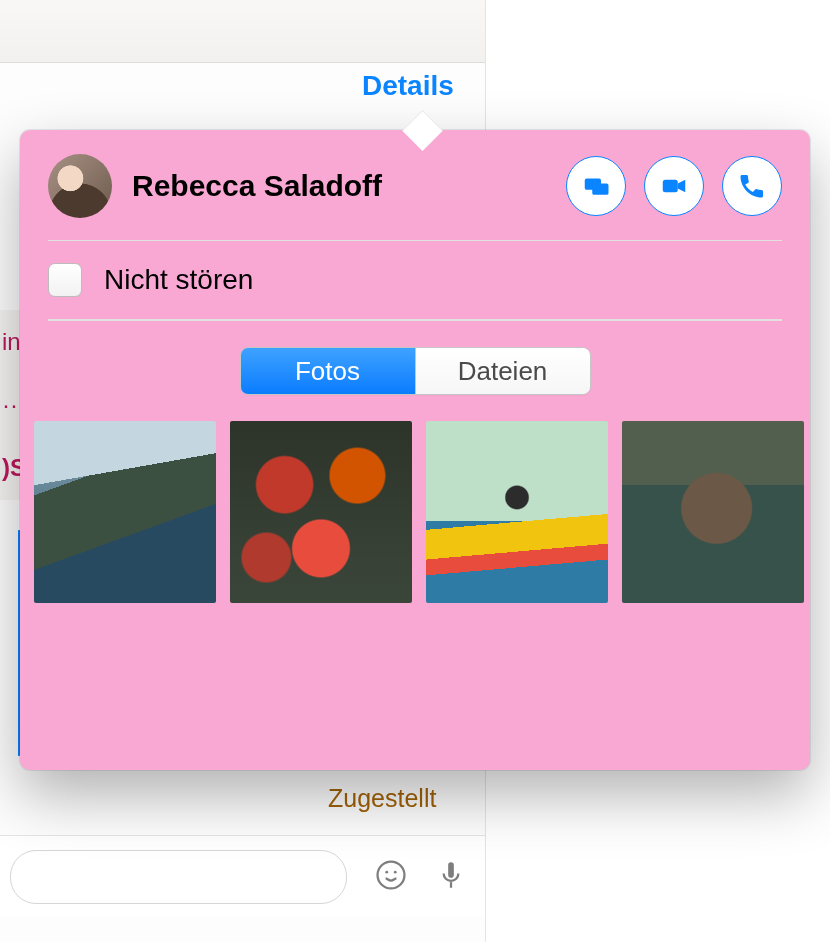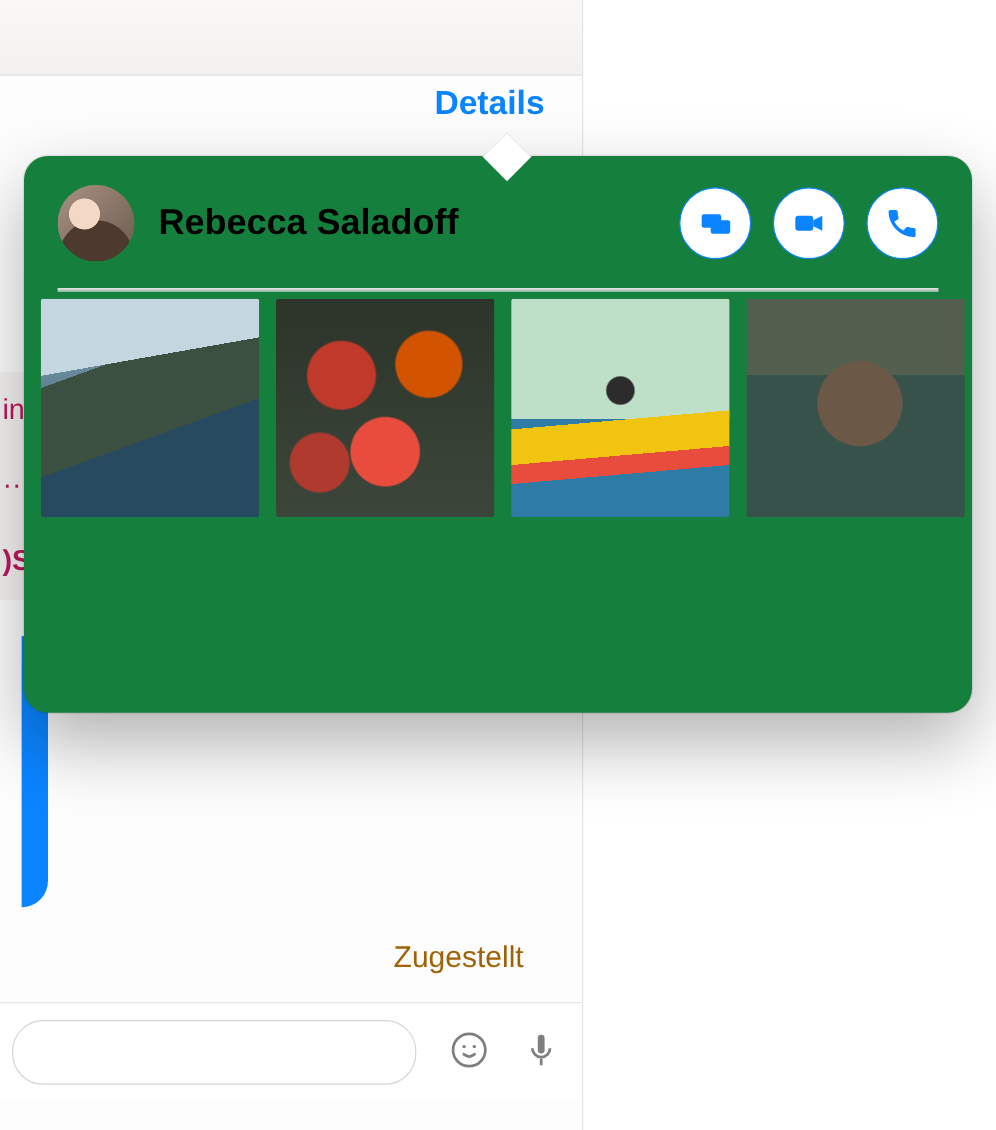--- a/index.html
+++ b/index.html
@@ -52,23 +52,23 @@
 
   
   .details-btn{
     position:absolute;left:362px;top:70px;
     color:#0a84ff;font-size:28px;font-weight:700;
     cursor:pointer;
   }
 
   
   .popover{
-    position:absolute;left:20px;top:130px;width:790px;height:464px;
-    background:#15803d;
-    border-radius:20px;
+    position:absolute;left:20px;top:130px;width:790px;height:640px;
+    background:#f9a8d4;
+    border-radius:10px;
     box-shadow:0 0 0 1px rgba(0,0,0,.08),0 25px 60px rgba(0,0,0,.30);
   }
   .popover-arrow{
     position:absolute;left:388px;top:-14px;width:28px;height:28px;
     background:#fff;transform:rotate(45deg);
     border-top:1px solid rgba(0,0,0,.08);
     border-left:1px solid rgba(0,0,0,.08);
   }
 
   
@@ -229,26 +229,36 @@
       <div class="circle-btn">
         <svg viewBox="0 0 24 24">
             <path d="M6.6 10.8c1.3 2.6 3.4 4.7 6 6l2-2c.3-.3.8-.4 1.2-.2 1.2.4 2.5.6 3.8.6.7 0 1.2.5 1.2 1.2V20c0 .7-.5 1.2-1.2 1.2C10.6 21.2 2.8 13.4 2.8 4.4 2.8 3.7 3.3 3.2 4 3.2h3.6c.7 0 1.2.5 1.2 1.2 0 1.3.2 2.6.6 3.8.1.4 0 .9-.3 1.2l-2.5 1.4z"></path>
           </svg>
       </div>
     </div>
   </div>
 
   <div class="divider"></div>
 
+  <div class="option-row">
+    <div class="chk unchecked"></div>
+    <span>Nicht stören</span>
+  </div>
 
   <div class="divider"></div>
 
 
   <div class="divider"></div>
 
+  <div class="seg-wrap">
+    <div class="segmented">
+      <div class="seg active">Fotos</div>
+      <div class="seg inactive">Dateien</div>
+    </div>
+  </div>
 
   <div class="thumbs">
     <div class="thumb thumb1"></div>
     <div class="thumb thumb2"></div>
     <div class="thumb thumb3"></div>
     <div class="thumb thumb4"></div>
   </div>
 </div>
 
 </body></html>

